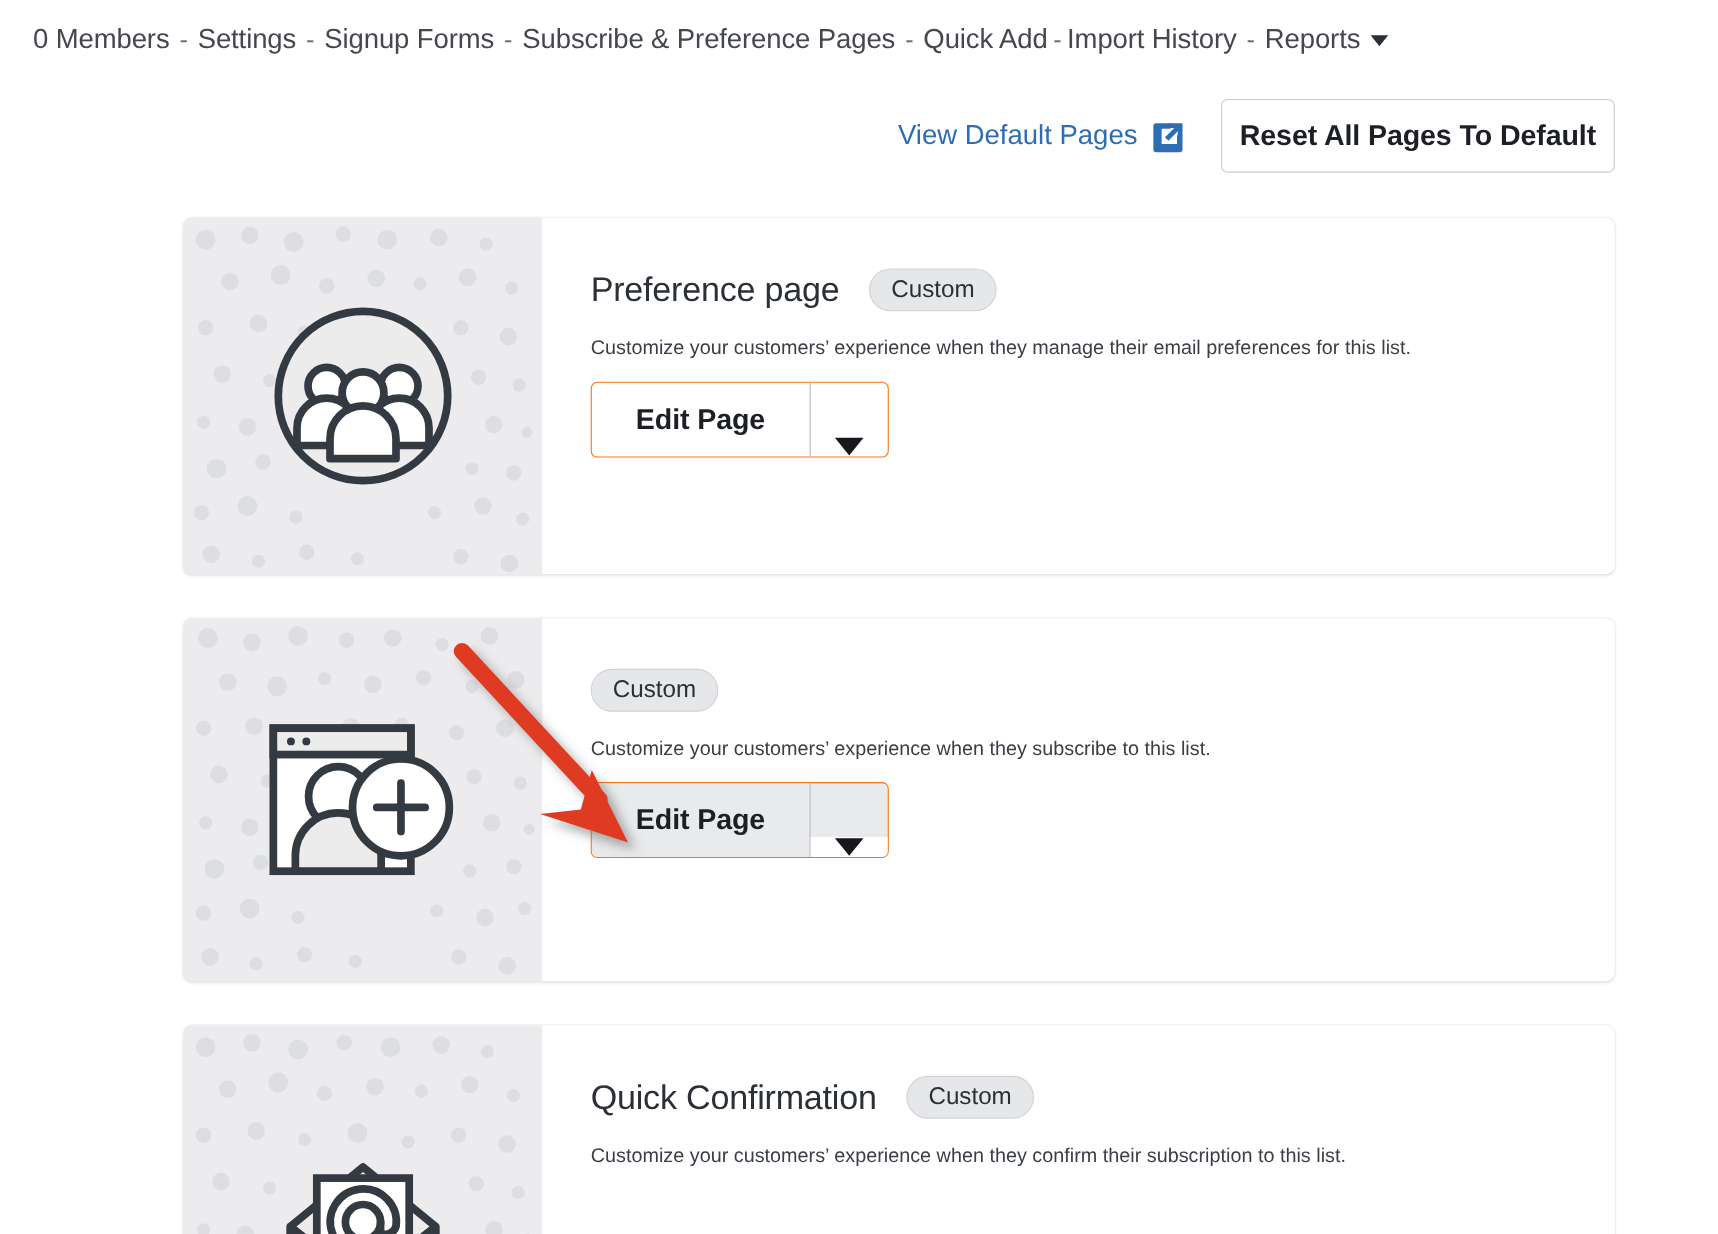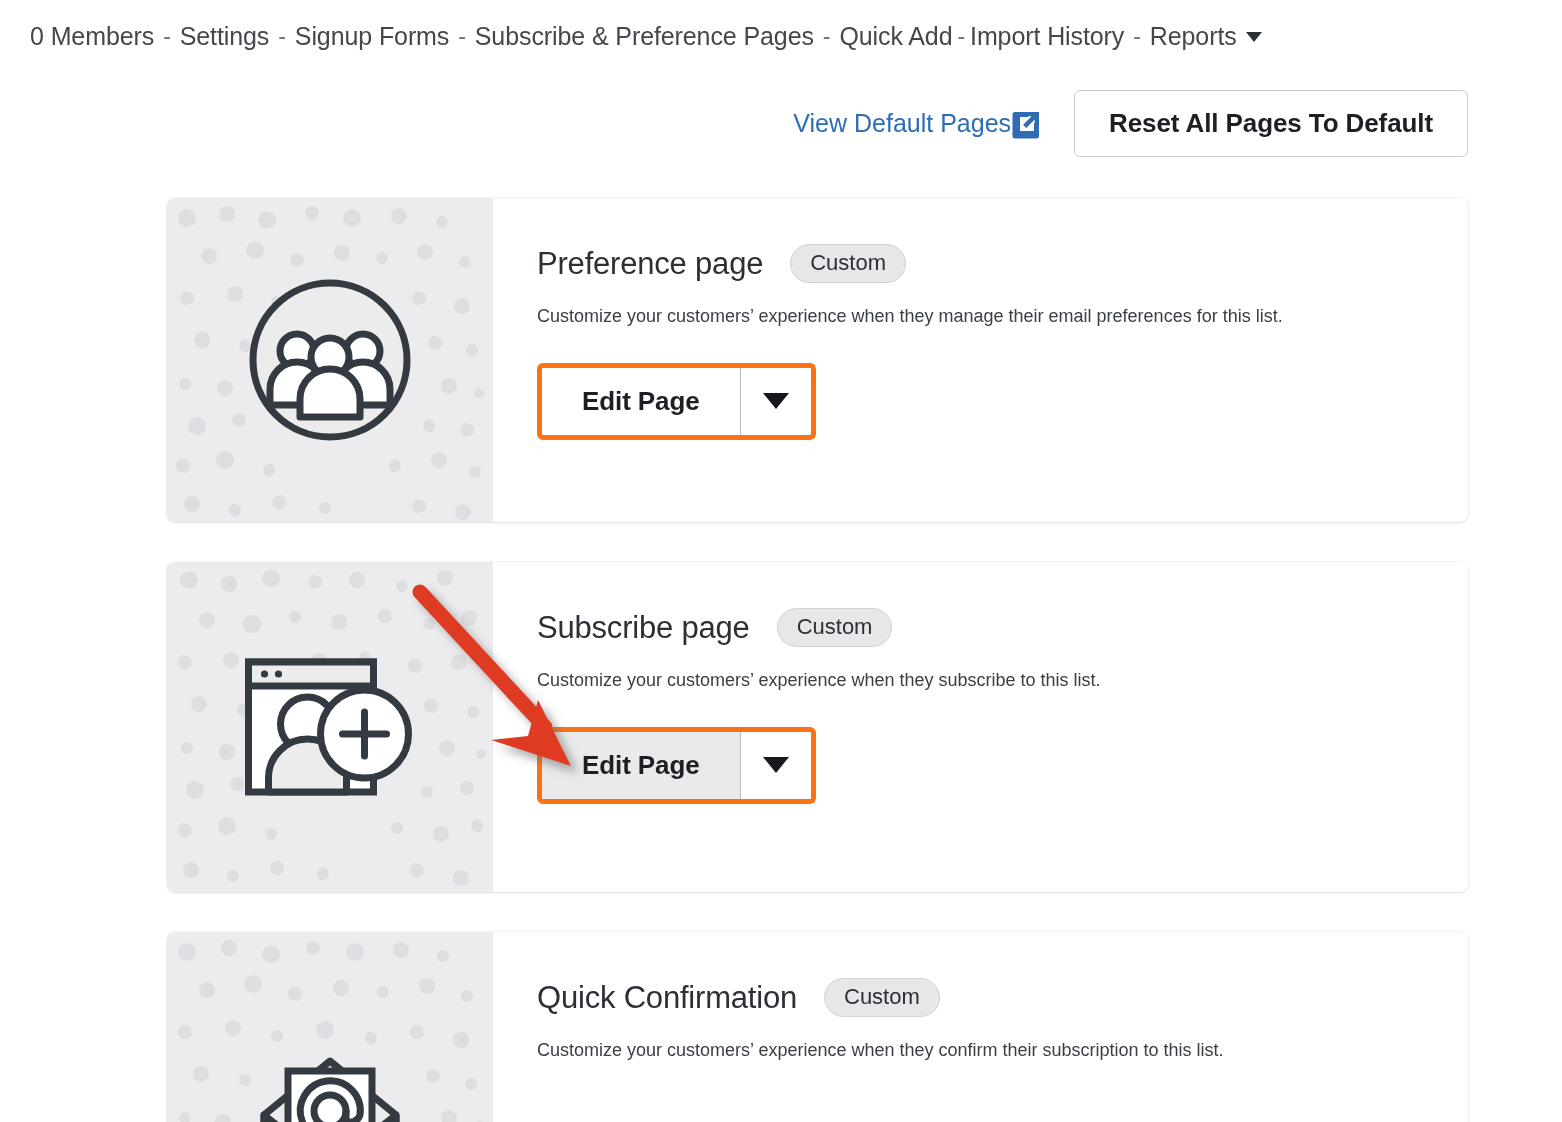--- a/index.html
+++ b/index.html
@@ -47,41 +47,41 @@
     top: 90px;
     left: 0;
     width: 1468px;
     display: flex;
     align-items: center;
     justify-content: flex-end;
   }
   .view-default {
     display: flex;
     align-items: center;
-    gap: 1px;
+    gap: 14px;
     margin-right: 32px;
     cursor: pointer;
   }
   .view-default-label {
     font-size: 25px;
     color: #2e6db4;
   }
   .ext-icon {
     width: 30px; height: 30px;
     display: block;
   }
   .reset-btn {
     font-family: "Liberation Sans", sans-serif;
     font-size: 26px;
     font-weight: bold;
     color: #1c1f24;
     background: #ffffff;
     border: 1px solid #c9ccd1;
     border-radius: 6px;
-    padding: 17px 34px;
+    padding: 17px 16px;
     cursor: pointer;
     letter-spacing: -0.1px;
   }
 
   
   .cards {
     position: absolute;
     left: 167px;
     top: 198px;
     width: 1301px;
@@ -135,26 +135,27 @@
     line-height: 1;
   }
   .card-desc {
     margin-top: 22px;
     font-size: 18px;
     line-height: 1.33;
     color: #3a3e45;
     max-width: 830px;
   }
   .split-btn {
-    margin-top: 34px;
+    margin-top: 18px;
     display: inline-flex;
-    border: 5px solid #f97316;
+    border: 1px solid #f97316;
     border-radius: 6px;
     overflow: hidden;
     background: #ffffff;
+    align-items: flex-end;
   }
   .split-btn .main {
     font-family: "Liberation Sans", sans-serif;
     font-size: 26px;
     font-weight: bold;
     color: #1c1f24;
     background: transparent;
     border: none;
     border-right: 1px solid #b9bcc1;
     padding: 18px 40px;
@@ -355,21 +356,20 @@
         <circle cx="22" cy="18" r="3.6" fill="#343a42"></circle>
         <circle cx="36" cy="18" r="3.6" fill="#343a42"></circle>
         <circle cx="65" cy="68" r="27" fill="#ffffff" stroke="#343a42" stroke-width="7"></circle>
         <path d="M26,136 v-14 a39,39 0 0 1 78,0 v14 z" fill="#ececec" stroke="#343a42" stroke-width="7" stroke-linejoin="round"></path>
         <circle cx="122" cy="78" r="44" fill="#ffffff" stroke="#343a42" stroke-width="7"></circle>
         <path d="M122,56 v44 M100,78 h44" stroke="#343a42" stroke-width="7" stroke-linecap="round"></path>
       </svg>
     </div>
     <div class="card-body">
       <div class="card-head">
-        <span class="card-title">Subscribe page</span>
         <span class="badge">Custom</span>
       </div>
       <div class="card-desc">Customize your customers’ experience when they subscribe to this list.</div>
       <div class="split-btn active">
         <button class="main" style="background:#e9eaeb">Edit Page</button>
         <button class="caret-btn">
           <span class="caret"></span>
         </button>
       </div>
     </div>

